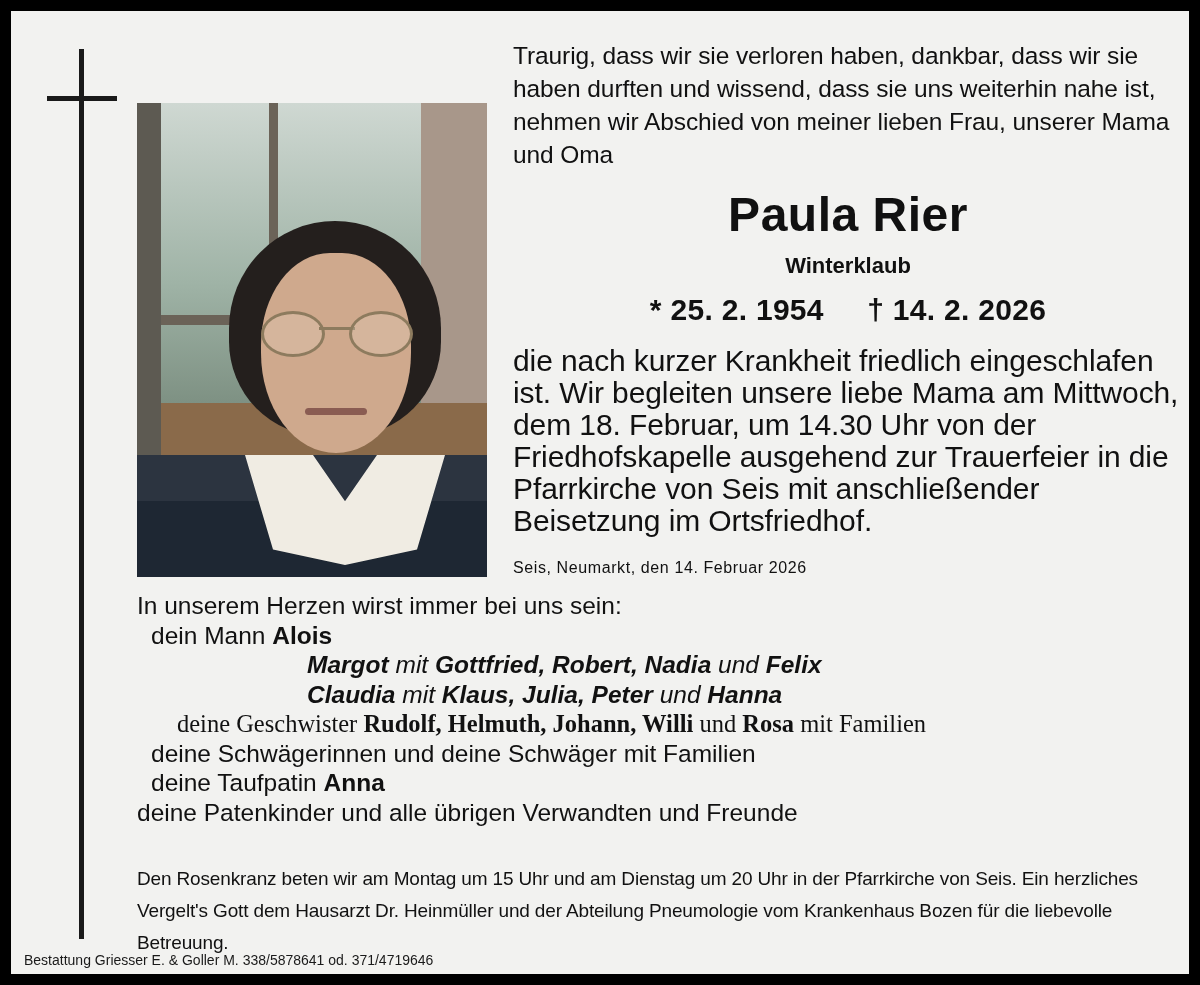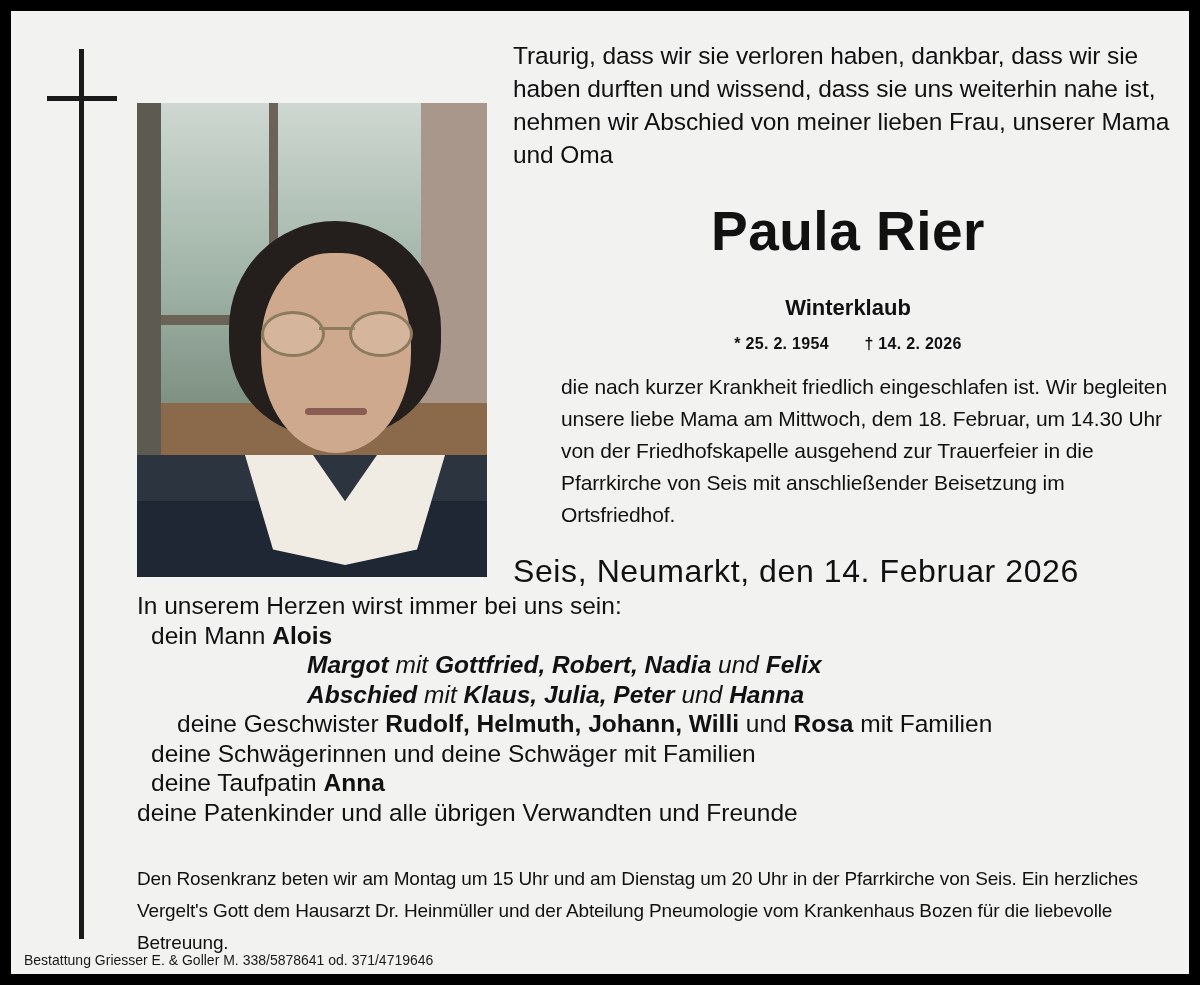--- a/index.html
+++ b/index.html
@@ -143,73 +143,72 @@
     color: #111;
   }
   .intro {
     font-size: 24.5px;
     line-height: 33px;
     text-align: left;
     letter-spacing: -0.1px;
   }
   .name {
     text-align: center;
-    font-size: 55px;
+    font-size: 48px;
     font-weight: bold;
     letter-spacing: 0.5px;
-    margin-top: 32px;
+    margin-top: 16px;
     line-height: 56px;
   }
   .maiden {
     text-align: center;
     font-size: 29px;
     font-weight: bold;
     margin-top: 2px;
   }
   .place {
     text-align: center;
     font-size: 22px;
     font-weight: bold;
-    margin-top: 36px;
+    margin-top: 10px;
   }
   .dates {
     text-align: center;
-    font-size: 16px;
+    font-size: 30px;
     font-weight: bold;
     margin-top: 14px;
     letter-spacing: 0.3px;
   }
   .dates .sep { display: inline-block; width: 26px; }
   .body-text {
-    font-size: 21px;
+    font-size: 30px;
     line-height: 32px;
     margin-top: 18px;
     letter-spacing: -0.1px;
-    margin-left: 48px;
   }
   .placedate {
-    font-size: 32px;
+    font-size: 16px;
     margin-top: 22px;
     letter-spacing: 0.6px;
   }
 
   
   .lower-block {
     position: absolute;
     left: 126px;
     top: 580px;
     width: 1046px;
     color: #111;
   }
   .family {
     font-size: 24.5px;
     line-height: 29.5px;
   }
   .family .line { white-space: nowrap; }
-  .family .indent2 { padding-left: 40px; }
+  .family .indent2 { padding-left: 40px; font-family: Liberation Serif, serif; }
   .family .indent3 { padding-left: 170px; font-style: italic; }
   .family .indent4 { padding-left: 14px; }
   .family b { font-weight: bold; }
 
   .rosary {
     position: absolute;
     left: 0;
     top: 272px;
     width: 1046px;
     font-size: 19px;
@@ -268,21 +267,21 @@
       </div>
       <div class="body-text">die nach kurzer Krankheit friedlich eingeschlafen ist. Wir begleiten unsere liebe Mama am Mittwoch, dem 18. Februar, um 14.30 Uhr von der Friedhofskapelle ausgehend zur Trauerfeier in die Pfarrkirche von Seis mit anschließender Beisetzung im Ortsfriedhof.</div>
       <div class="placedate">Seis, Neumarkt, den 14. Februar 2026</div>
     </div>
 
     <div class="lower-block">
       <div class="family">
         <div class="line">In unserem Herzen wirst immer bei uns sein:</div>
         <div class="line indent4">dein Mann <b>Alois</b></div>
         <div class="line indent3"><b>Margot</b> mit <b>Gottfried, Robert, Nadia</b> und <b>Felix</b></div>
-        <div class="line indent3"><b>Abschied</b> mit <b>Klaus, Julia, Peter</b> und <b>Hanna</b></div>
+        <div class="line indent3"><b>Claudia</b> mit <b>Klaus, Julia, Peter</b> und <b>Hanna</b></div>
         <div class="line indent2">deine Geschwister <b>Rudolf, Helmuth, Johann, Willi</b> und <b>Rosa</b> mit Familien</div>
         <div class="line indent4">deine Schwägerinnen und deine Schwäger mit Familien</div>
         <div class="line indent4">deine Taufpatin <b>Anna</b></div>
         <div class="line">deine Patenkinder und alle übrigen Verwandten und Freunde</div>
       </div>
       <div class="rosary">Den Rosenkranz beten wir am Montag um 15 Uhr und am Dienstag um 20 Uhr in der Pfarrkirche von Seis. Ein herzliches Vergelt's Gott dem Hausarzt Dr. Heinmüller und der Abteilung Pneumologie vom Krankenhaus Bozen für die liebevolle Betreuung.</div>
     </div>
 
     <div class="footer">Bestattung Griesser E. &amp; Goller M. 338/5878641 od. 371/4719646</div>
   </div>

